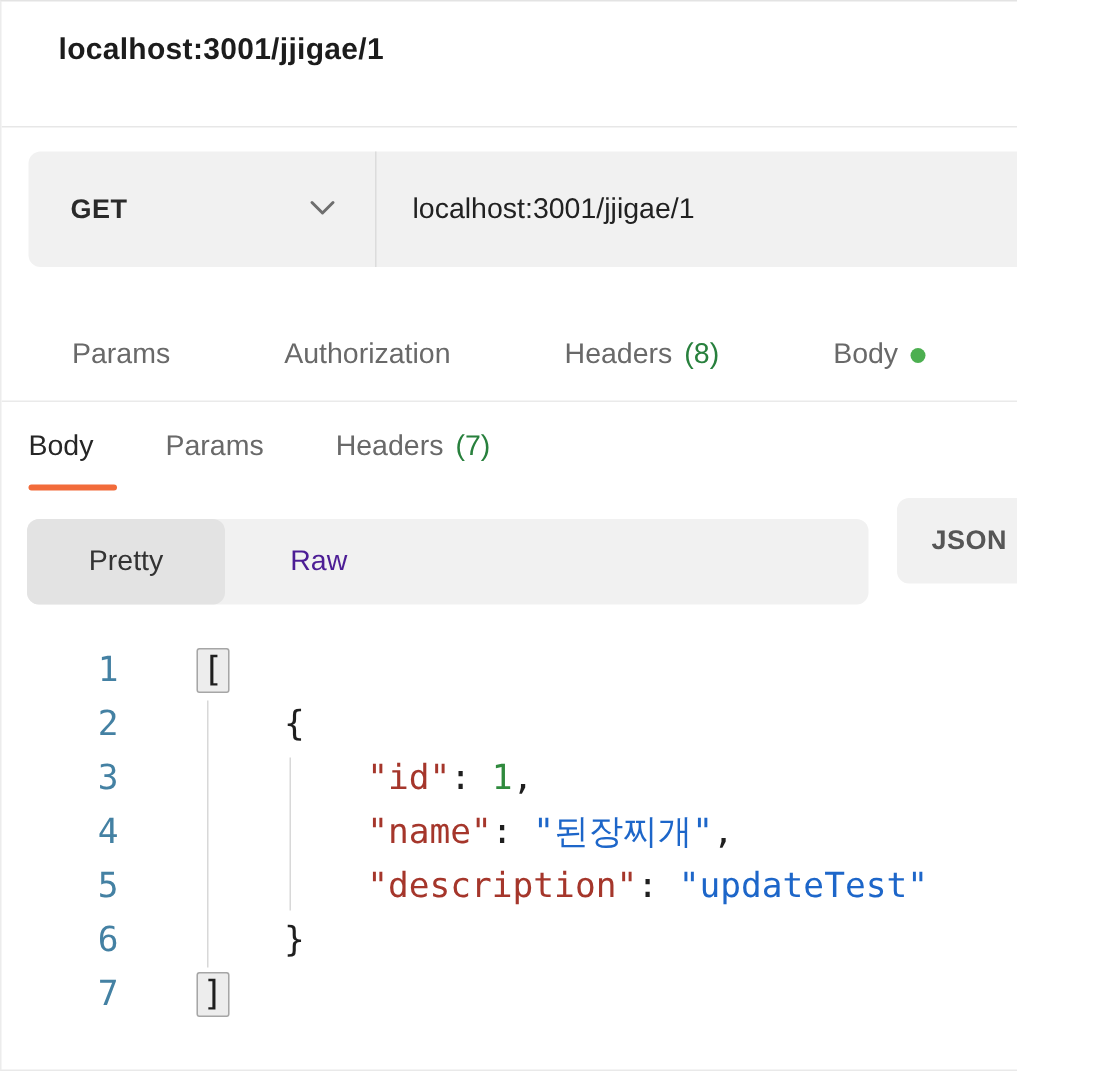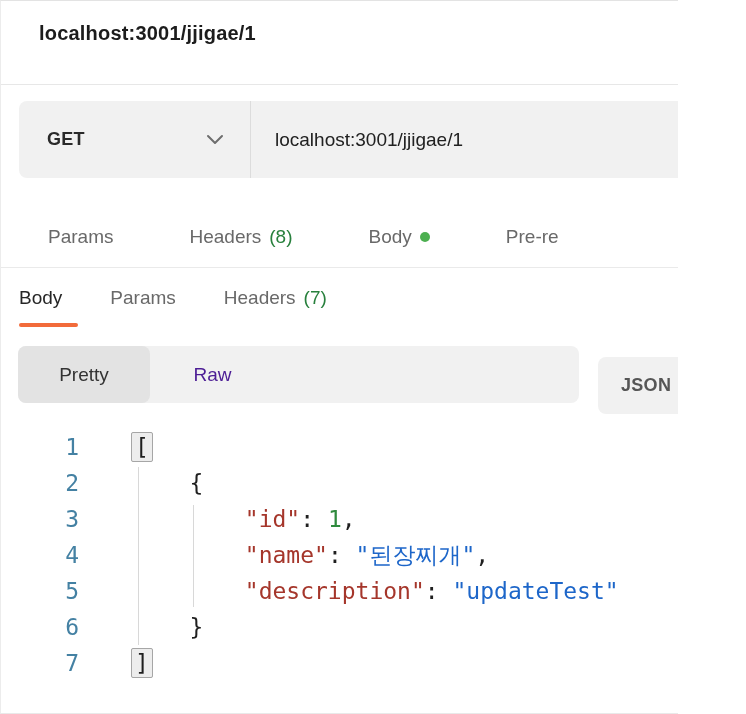--- a/index.html
+++ b/index.html
@@ -34,21 +34,21 @@
   .active-underline{position:absolute;left:18px;top:322px;width:59px;height:4px;background:#f26b3a;border-radius:2px;}
 
   
   .viewbar{position:absolute;left:17px;top:345px;width:561px;height:57px;background:#f1f1f1;border-radius:8px;display:flex;text-align:center;}
   .seg{display:flex;align-items:center;justify-content:center;font-size:19px;color:#4c1d95;cursor:pointer;}
   .seg:nth-child(1){width:132px;}
   .seg:nth-child(2){width:125px;}
   .seg:nth-child(3){width:140px;}
   .seg:nth-child(4){width:164px;}
   .seg.active{background:#e3e3e3;border-radius:8px;color:#333;}
-  .jsonbtn{position:absolute;left:597px;top:356px;width:131px;height:57px;background:#f1f1f1;border-radius:8px;display:flex;align-items:center;justify-content:space-between;padding:0 20px 0 23px;box-sizing:border-box;cursor:pointer;}
+  .jsonbtn{position:absolute;left:597px;top:331px;width:131px;height:57px;background:#f1f1f1;border-radius:8px;display:flex;align-items:center;justify-content:space-between;padding:0 20px 0 23px;box-sizing:border-box;cursor:pointer;}
   .jsonbtn .fmt{font-size:18px;font-weight:600;color:#565656;letter-spacing:.3px;}
 
   .chev{stroke:#6e6e6e;stroke-width:2;fill:none;stroke-linecap:round;stroke-linejoin:round;}
 
   
   .code{position:absolute;left:0;top:428px;width:746px;}
   .codeline{display:flex;height:36px;line-height:36px;}
   .ln{width:78px;text-align:right;font-family:"DejaVu Sans Mono",monospace;font-size:23px;color:#4481a3;flex:none;user-select:none;}
   .lc{margin-left:55px;font-family:"DejaVu Sans Mono",monospace;font-size:23px;white-space:pre;color:#1f1f1f;}
   .tk-p{color:#1f1f1f;}
@@ -80,20 +80,23 @@
     </div>
     <div class="vdiv"></div>
     <div class="urlcell">
       <span class="urltext">localhost:3001/jjigae/1</span>
     </div>
   </div>
 
   <div class="reqtabs" id="reqtabs">
       <div class="rtab">
         <span>Params</span>
+      </div>
+      <div class="rtab">
+        <span>Authorization</span>
       </div>
       <div class="rtab">
         <span>Headers</span>
         <span class="count">(8)</span>
       </div>
       <div class="rtab">
         <span>Body</span>
         <span class="dot"></span>
       </div>
       <div class="rtab">

